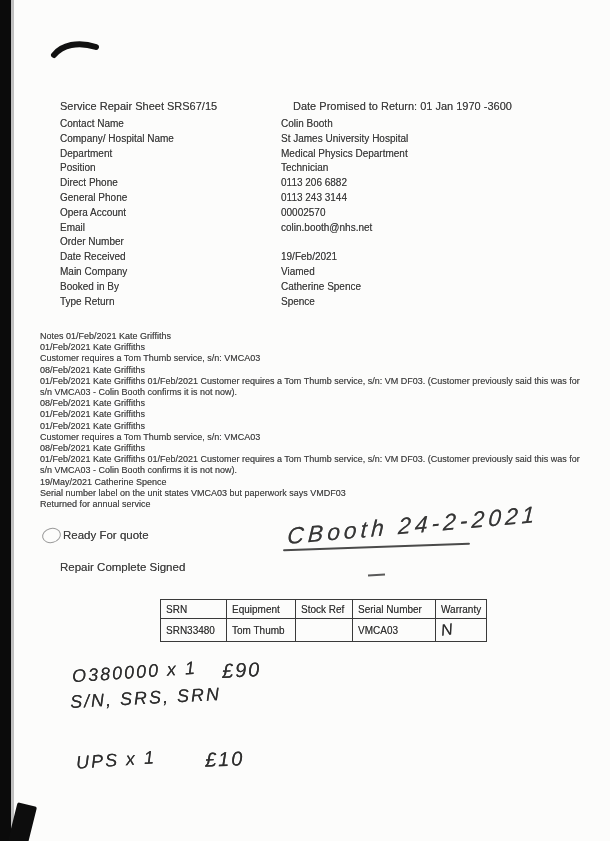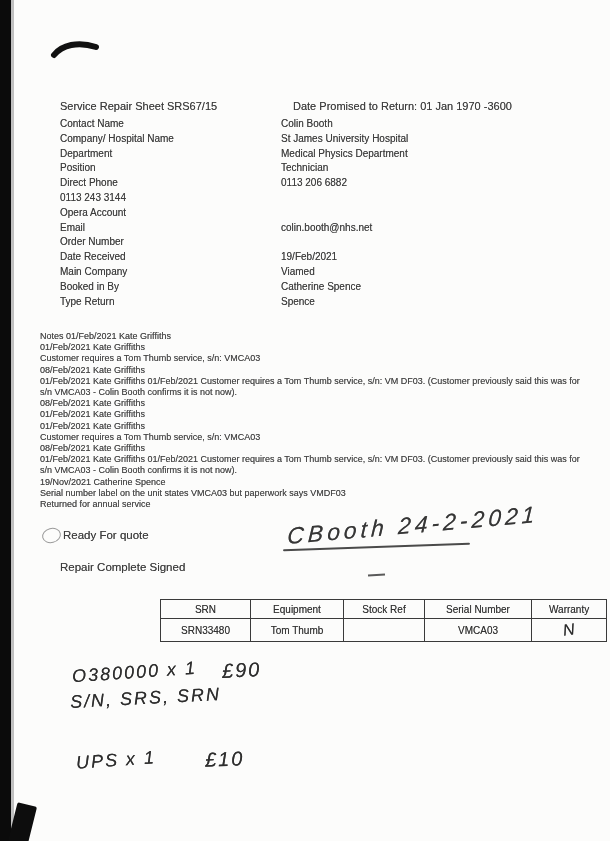--- a/index.html
+++ b/index.html
@@ -29,21 +29,21 @@
                  border-radius:50%;transform:rotate(-14deg);}
   .ready-label{position:absolute;left:63px;top:529px;font-size:11.5px;}
   .signature{position:absolute;left:287px;top:512px;font-size:23px;letter-spacing:4px;color:#363636;
              font-style:italic;transform:rotate(-5deg) skewX(-8deg);white-space:nowrap;}
   .signature-underline{position:absolute;left:283px;top:546px;width:187px;height:2px;background:#4a4a4a;
              transform:rotate(-2deg);border-radius:2px;}
   .repair-label{position:absolute;left:60px;top:561px;font-size:11.5px;}
   .repair-line{position:absolute;left:368px;top:574px;width:17px;height:2px;background:#5a5a5a;transform:rotate(-4deg);}
 
   .parts-table{position:absolute;left:160px;top:599px;border-collapse:collapse;font-size:10px;color:#333;}
-  .parts-table th,.parts-table td{border:1.6px solid #3a3a3a;padding:2px 17px;text-align:center;
+  .parts-table th,.parts-table td{border:1.6px solid #3a3a3a;padding:2px 5px;text-align:left;
         font-weight:normal;height:14px;vertical-align:middle;}
   .parts-table th{font-size:10px;}
   .col-srn{width:55px;} .col-equipment{width:58px;} .col-stockref{width:46px;}
   .col-serial{width:72px;} .col-warranty{width:40px;}
   .hw-n{display:inline-block;font-size:16px;font-style:italic;transform:rotate(-8deg);letter-spacing:1px;color:#2c2c2c;}
 
   .hw{position:absolute;font-size:18px;letter-spacing:2px;color:#2e2e2e;font-style:italic;white-space:nowrap;
       text-shadow:0 0 .6px rgba(40,40,40,.8);}
   .hw-item1{left:72px;top:662px;transform:rotate(-4deg);}
   .hw-price1{left:222px;top:659px;transform:rotate(-3deg);font-size:20px;}
@@ -81,24 +81,26 @@
     </div>
     <div class="field-row">
       <span class="field-label">Position</span>
       <span class="field-value">Technician</span>
     </div>
     <div class="field-row">
       <span class="field-label">Direct Phone</span>
       <span class="field-value">0113 206 6882</span>
     </div>
     <div class="field-row">
+      <span class="field-label">General Phone</span>
       <span class="field-value">0113 243 3144</span>
     </div>
     <div class="field-row">
       <span class="field-label">Opera Account</span>
+      <span class="field-value">00002570</span>
     </div>
     <div class="field-row">
       <span class="field-label">Email</span>
       <span class="field-value">colin.booth@nhs.net</span>
     </div>
     <div class="field-row">
       <span class="field-label">Order Number</span>
       <span class="field-value"></span>
     </div>
     <div class="field-row">
@@ -124,21 +126,21 @@
     <div class="note-line">01/Feb/2021 Kate Griffiths</div>
     <div class="note-line">Customer requires a Tom Thumb service, s/n: VMCA03</div>
     <div class="note-line">08/Feb/2021 Kate Griffiths</div>
     <div class="note-line">01/Feb/2021 Kate Griffiths 01/Feb/2021 Customer requires a Tom Thumb service, s/n: VM DF03.  (Customer previously said this was for s/n VMCA03 - Colin Booth confirms it is not now).</div>
     <div class="note-line">08/Feb/2021 Kate Griffiths</div>
     <div class="note-line">01/Feb/2021 Kate Griffiths</div>
     <div class="note-line">01/Feb/2021 Kate Griffiths</div>
     <div class="note-line">Customer requires a Tom Thumb service, s/n: VMCA03</div>
     <div class="note-line">08/Feb/2021 Kate Griffiths</div>
     <div class="note-line">01/Feb/2021 Kate Griffiths 01/Feb/2021 Customer requires a Tom Thumb service, s/n: VM DF03.  (Customer previously said this was for s/n VMCA03 - Colin Booth confirms it is not now).</div>
-    <div class="note-line">19/Nov/2021 Catherine Spence</div>
+    <div class="note-line">19/May/2021 Catherine Spence</div>
     <div class="note-line">Serial number label on the unit states VMCA03  but paperwork says VMDF03</div>
     <div class="note-line">Returned for annual service</div>
   </div>
 
   <div class="ready-ellipse"></div>
   <div class="ready-label">Ready For quote</div>
 
   <div class="signature">CBooth 24-2-2021</div>
   <div class="signature-underline"></div>
 

